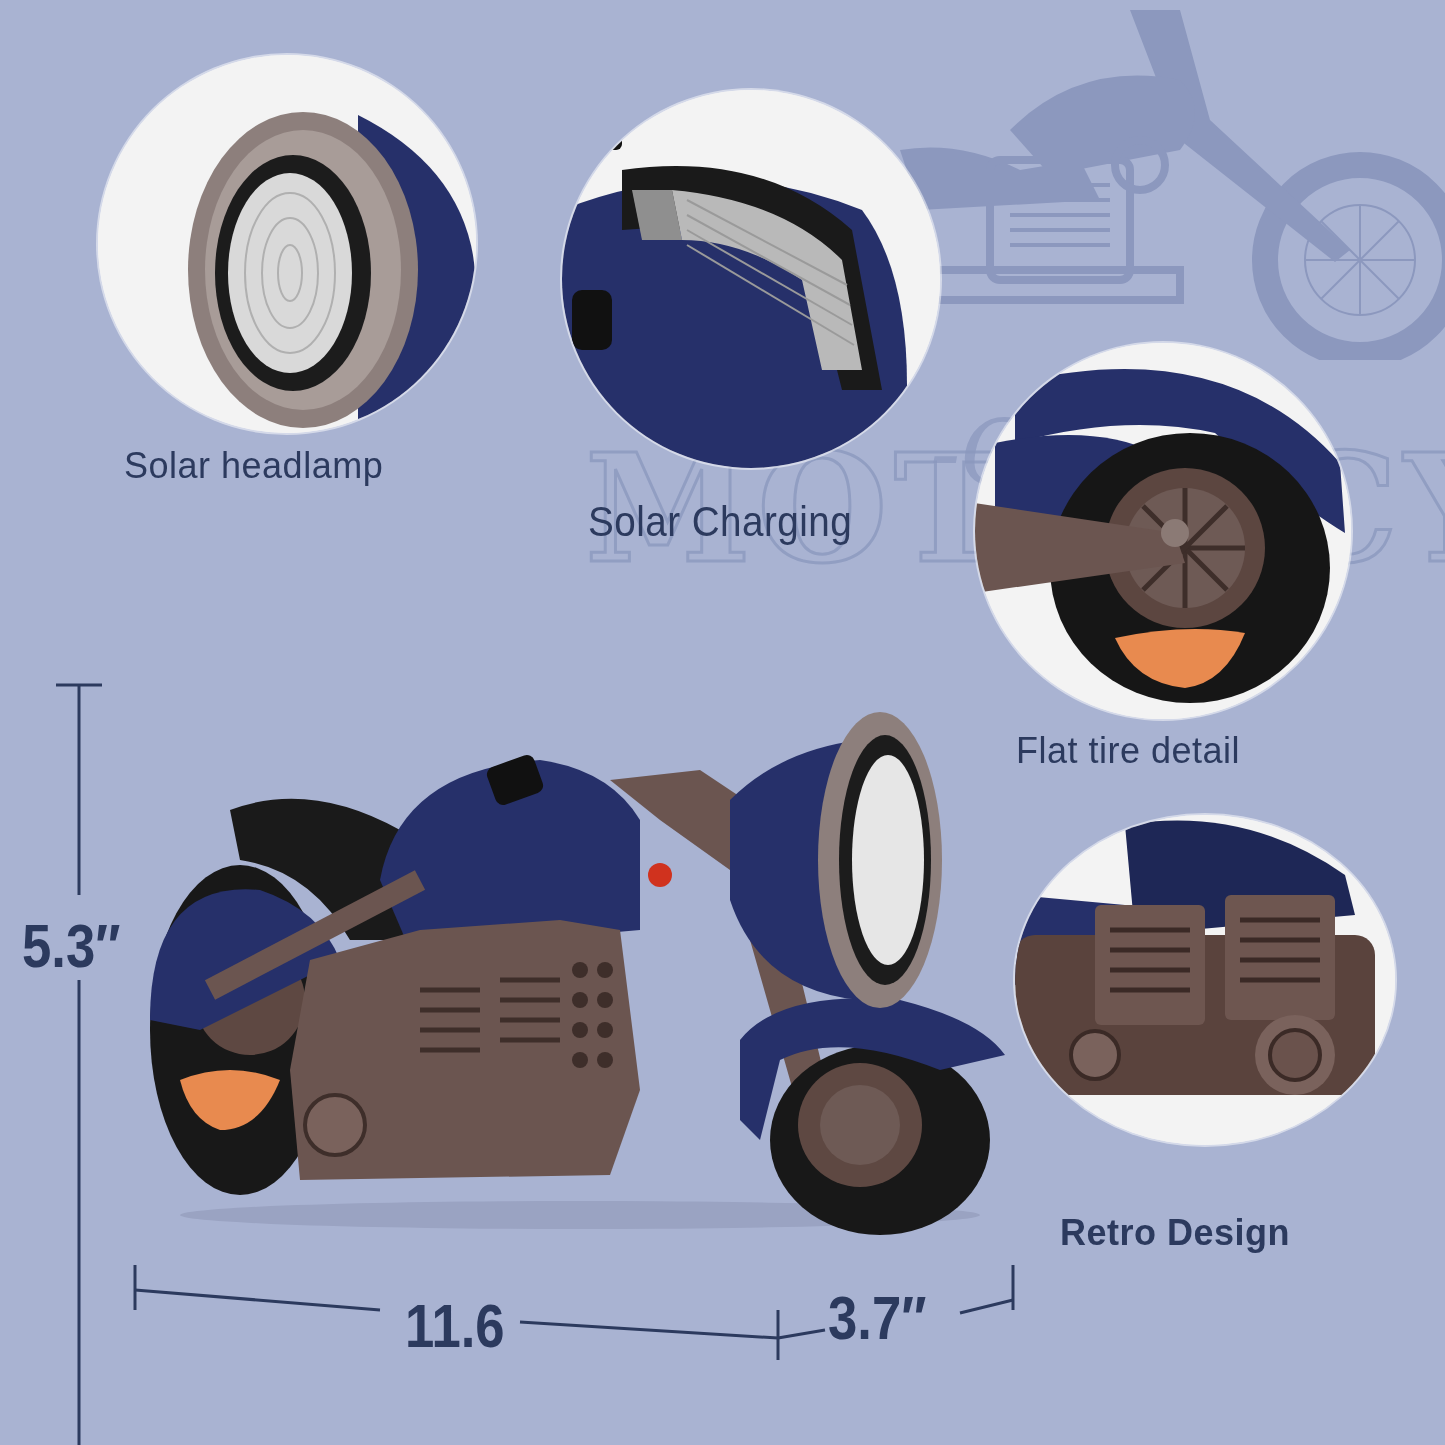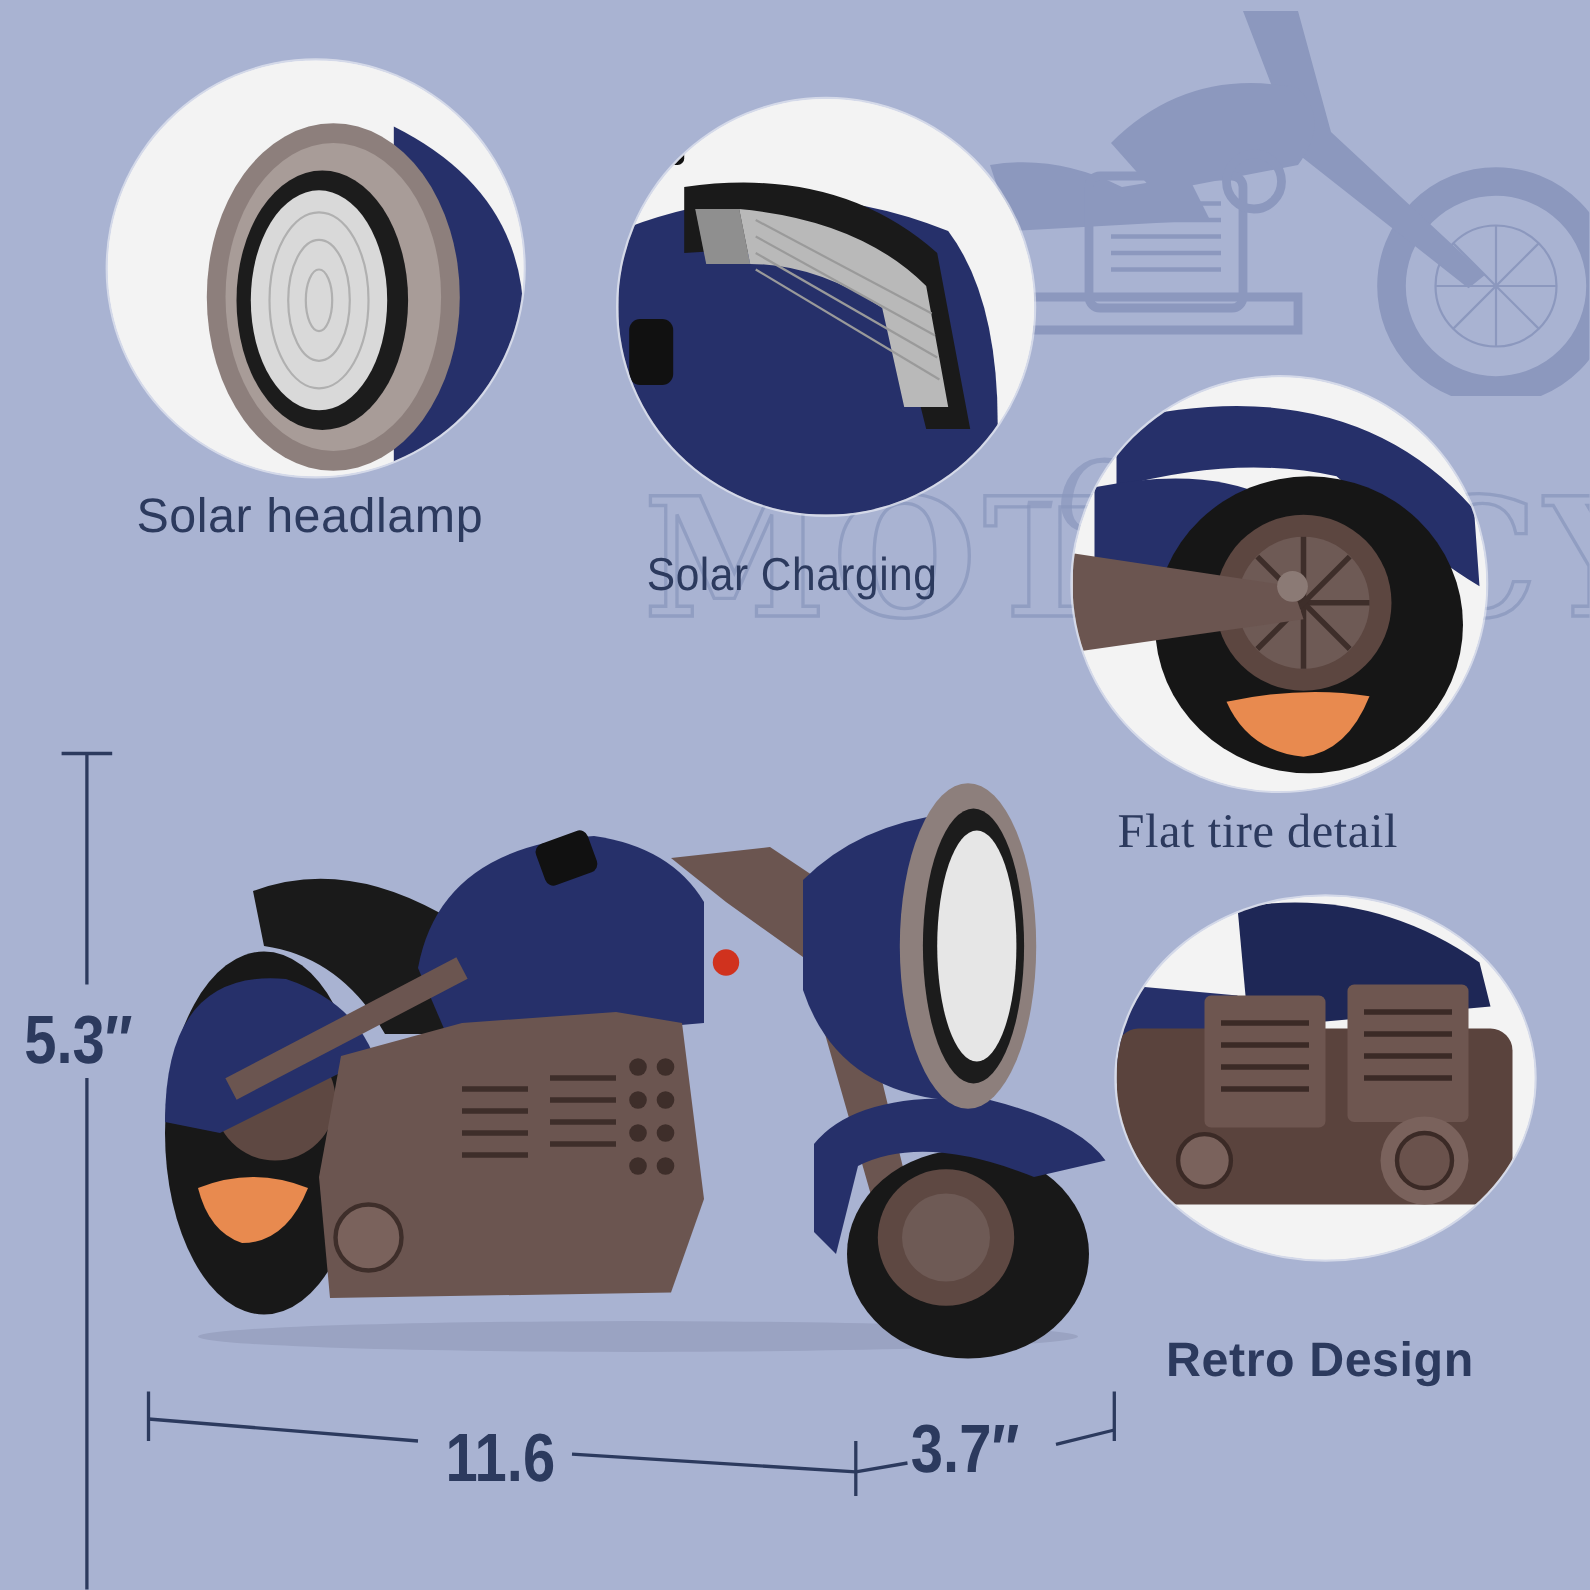--- a/index.html
+++ b/index.html
@@ -4,21 +4,21 @@
 <style>
   html, body { margin: 0; padding: 0; }
   body {
     width: 1445px; height: 1445px; overflow: hidden;
     background: #a9b3d2;
     font-family: "Liberation Sans", "DejaVu Sans", sans-serif;
     position: relative;
   }
   .abs { position: absolute; }
   .label {
-    position: absolute; color: #2c3a5e; font-size: 44px; letter-spacing: 0.5px;
+    position: absolute; color: #2c3a5e; font-size: 36px; letter-spacing: 0.5px;
     white-space: nowrap;
   }
   .label.condensed { font-size: 42px; transform: scaleX(0.92); transform-origin: left center; }
   .circle {
     position: absolute; border-radius: 50%; overflow: hidden; background: #f4f4f4;
     box-shadow: 0 0 0 2px rgba(255,255,255,0.5);
   }
   .dim-text {
     position: absolute; color: #2c3a5e; font-weight: bold; font-size: 62px;
     transform: scaleX(0.85); transform-origin: left center; white-space: nowrap;
@@ -113,21 +113,21 @@
       <line x1="210" y1="145" x2="210" y2="265"></line>
         <line x1="150" y1="205" x2="270" y2="205"></line>
       <line x1="168" y1="163" x2="252" y2="247"></line>
         <line x1="252" y1="163" x2="168" y2="247"></line>
     </g>
     <path d="M0 160 L200 190 L210 220 L0 250 Z" fill="#6b5550"></path>
     <circle cx="200" cy="190" r="14" fill="#8b7a75"></circle>
     <path d="M140 295 Q210 280 270 290 Q250 340 210 345 Q160 340 140 295 Z" fill="#e88a4f"></path>
   </svg>
 </div>
-<div class="label" style="left:1016px;top:730px;font-family:Liberation Serif, serif;">Flat tire detail</div>
+<div class="label" style="left:1016px;top:730px;">Flat tire detail</div>
 
 <div class="circle" style="left:1015px;top:815px;width:380px;height:330px;">
   <svg width="380" height="330" viewBox="0 0 380 330">
     <rect width="380" height="330" fill="#f3f3f3"></rect>
     <path d="M110 10 Q230 -10 330 60 L340 100 L120 120 Z" fill="#1e2756"></path>
     <path d="M0 80 L110 90 L110 160 L0 170 Z" fill="#26306a"></path>
     <rect x="0" y="120" width="360" height="160" rx="20" fill="#5a433d"></rect>
     <rect x="80" y="90" width="110" height="120" rx="6" fill="#6e5650"></rect>
     <rect x="210" y="80" width="110" height="125" rx="6" fill="#6e5650"></rect>
     <g stroke="#3b2a26" stroke-width="5">

